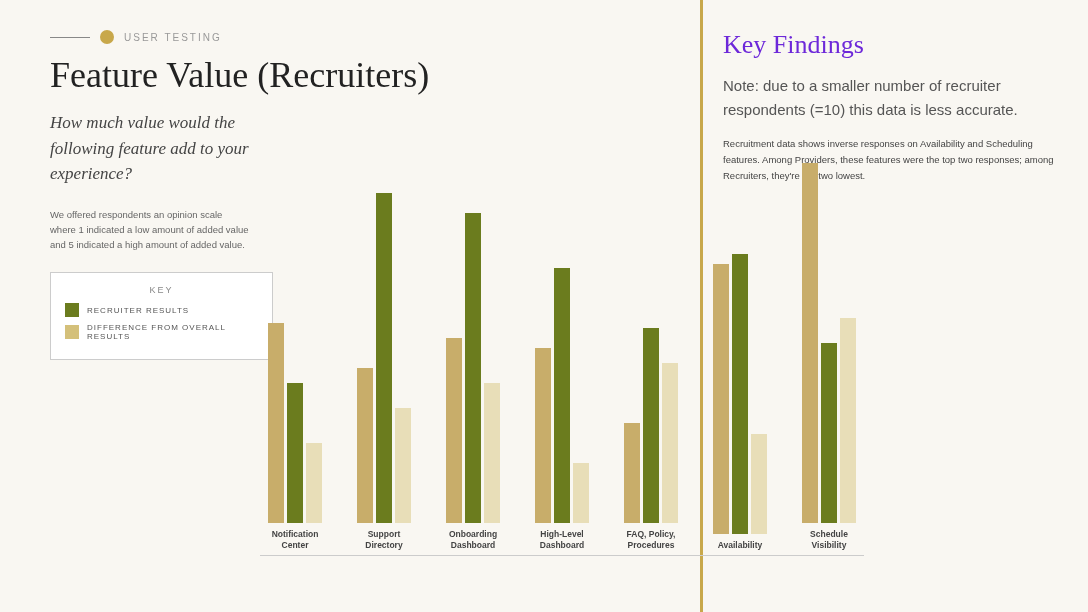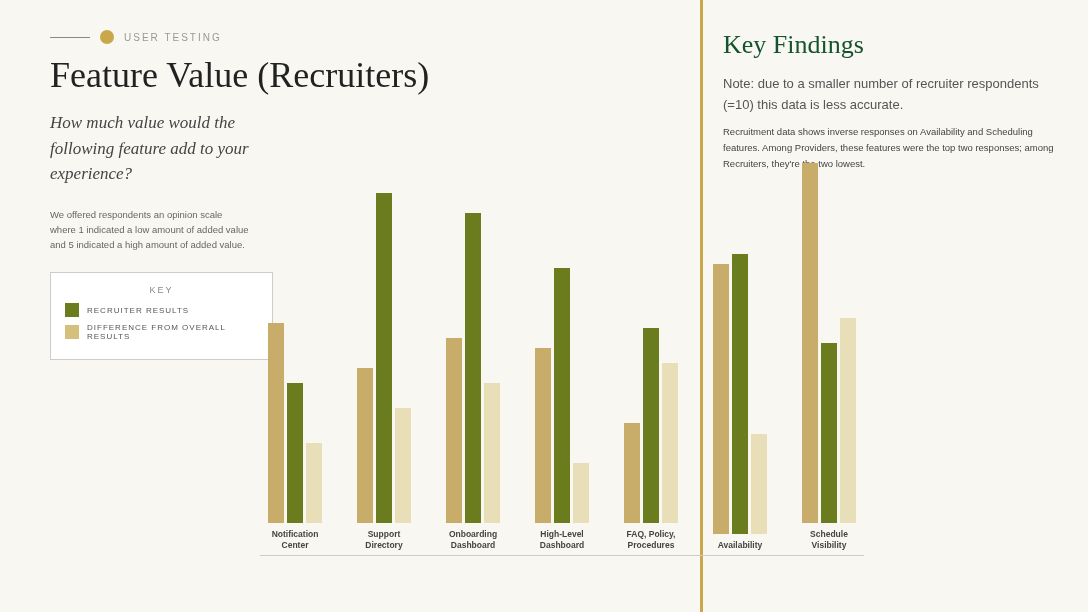--- a/index.html
+++ b/index.html
@@ -178,31 +178,31 @@
 
     .labels-row {
       display: flex;
       gap: 6px;
       margin-top: 6px;
     }
 
     
     .findings-title {
       font-size: 26px;
-      color: #14532d;
+      color: #6d28d9;
       font-weight: 400;
       margin-bottom: 14px;
       font-family: Georgia, serif;
     }
 
     .findings-note {
-      font-size: 13px;
+      font-size: 15px;
       color: #555;
       line-height: 1.6;
-      margin-bottom: 8px;
+      margin-bottom: 14px;
       font-family: Arial, sans-serif;
     }
 
     .findings-body {
       font-size: 9.5px;
       color: #444;
       line-height: 1.7;
       font-family: Arial, sans-serif;
     }
   </style>

